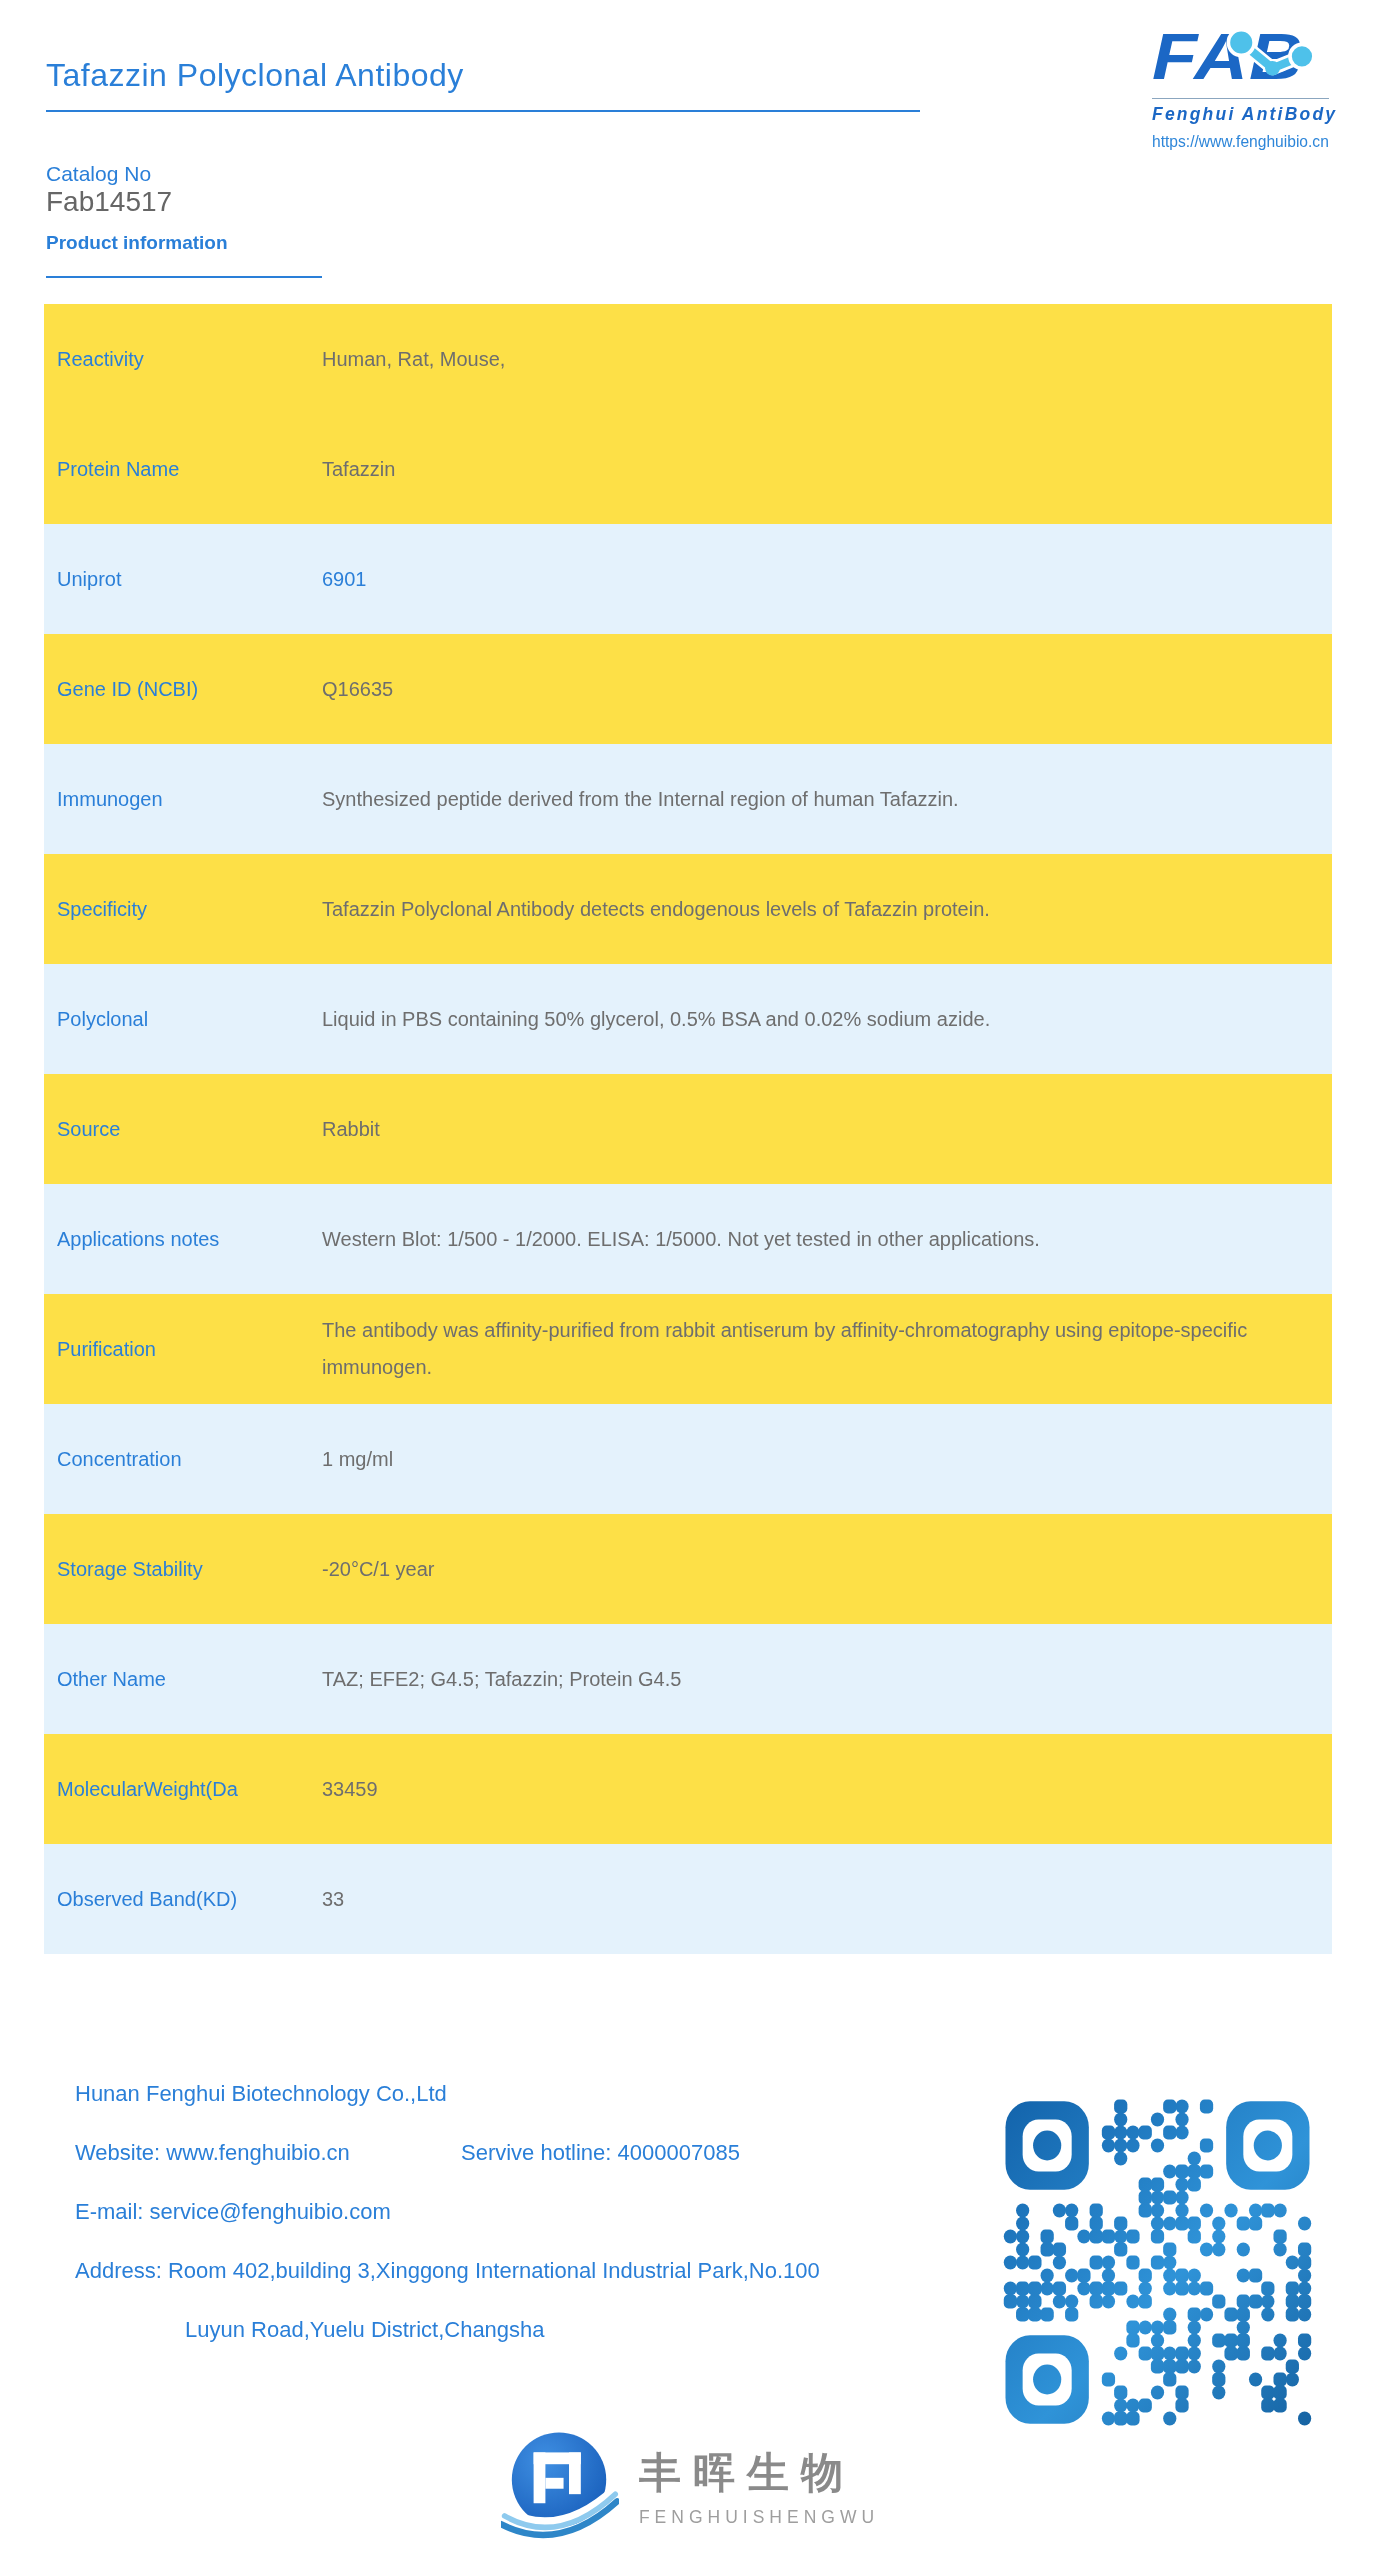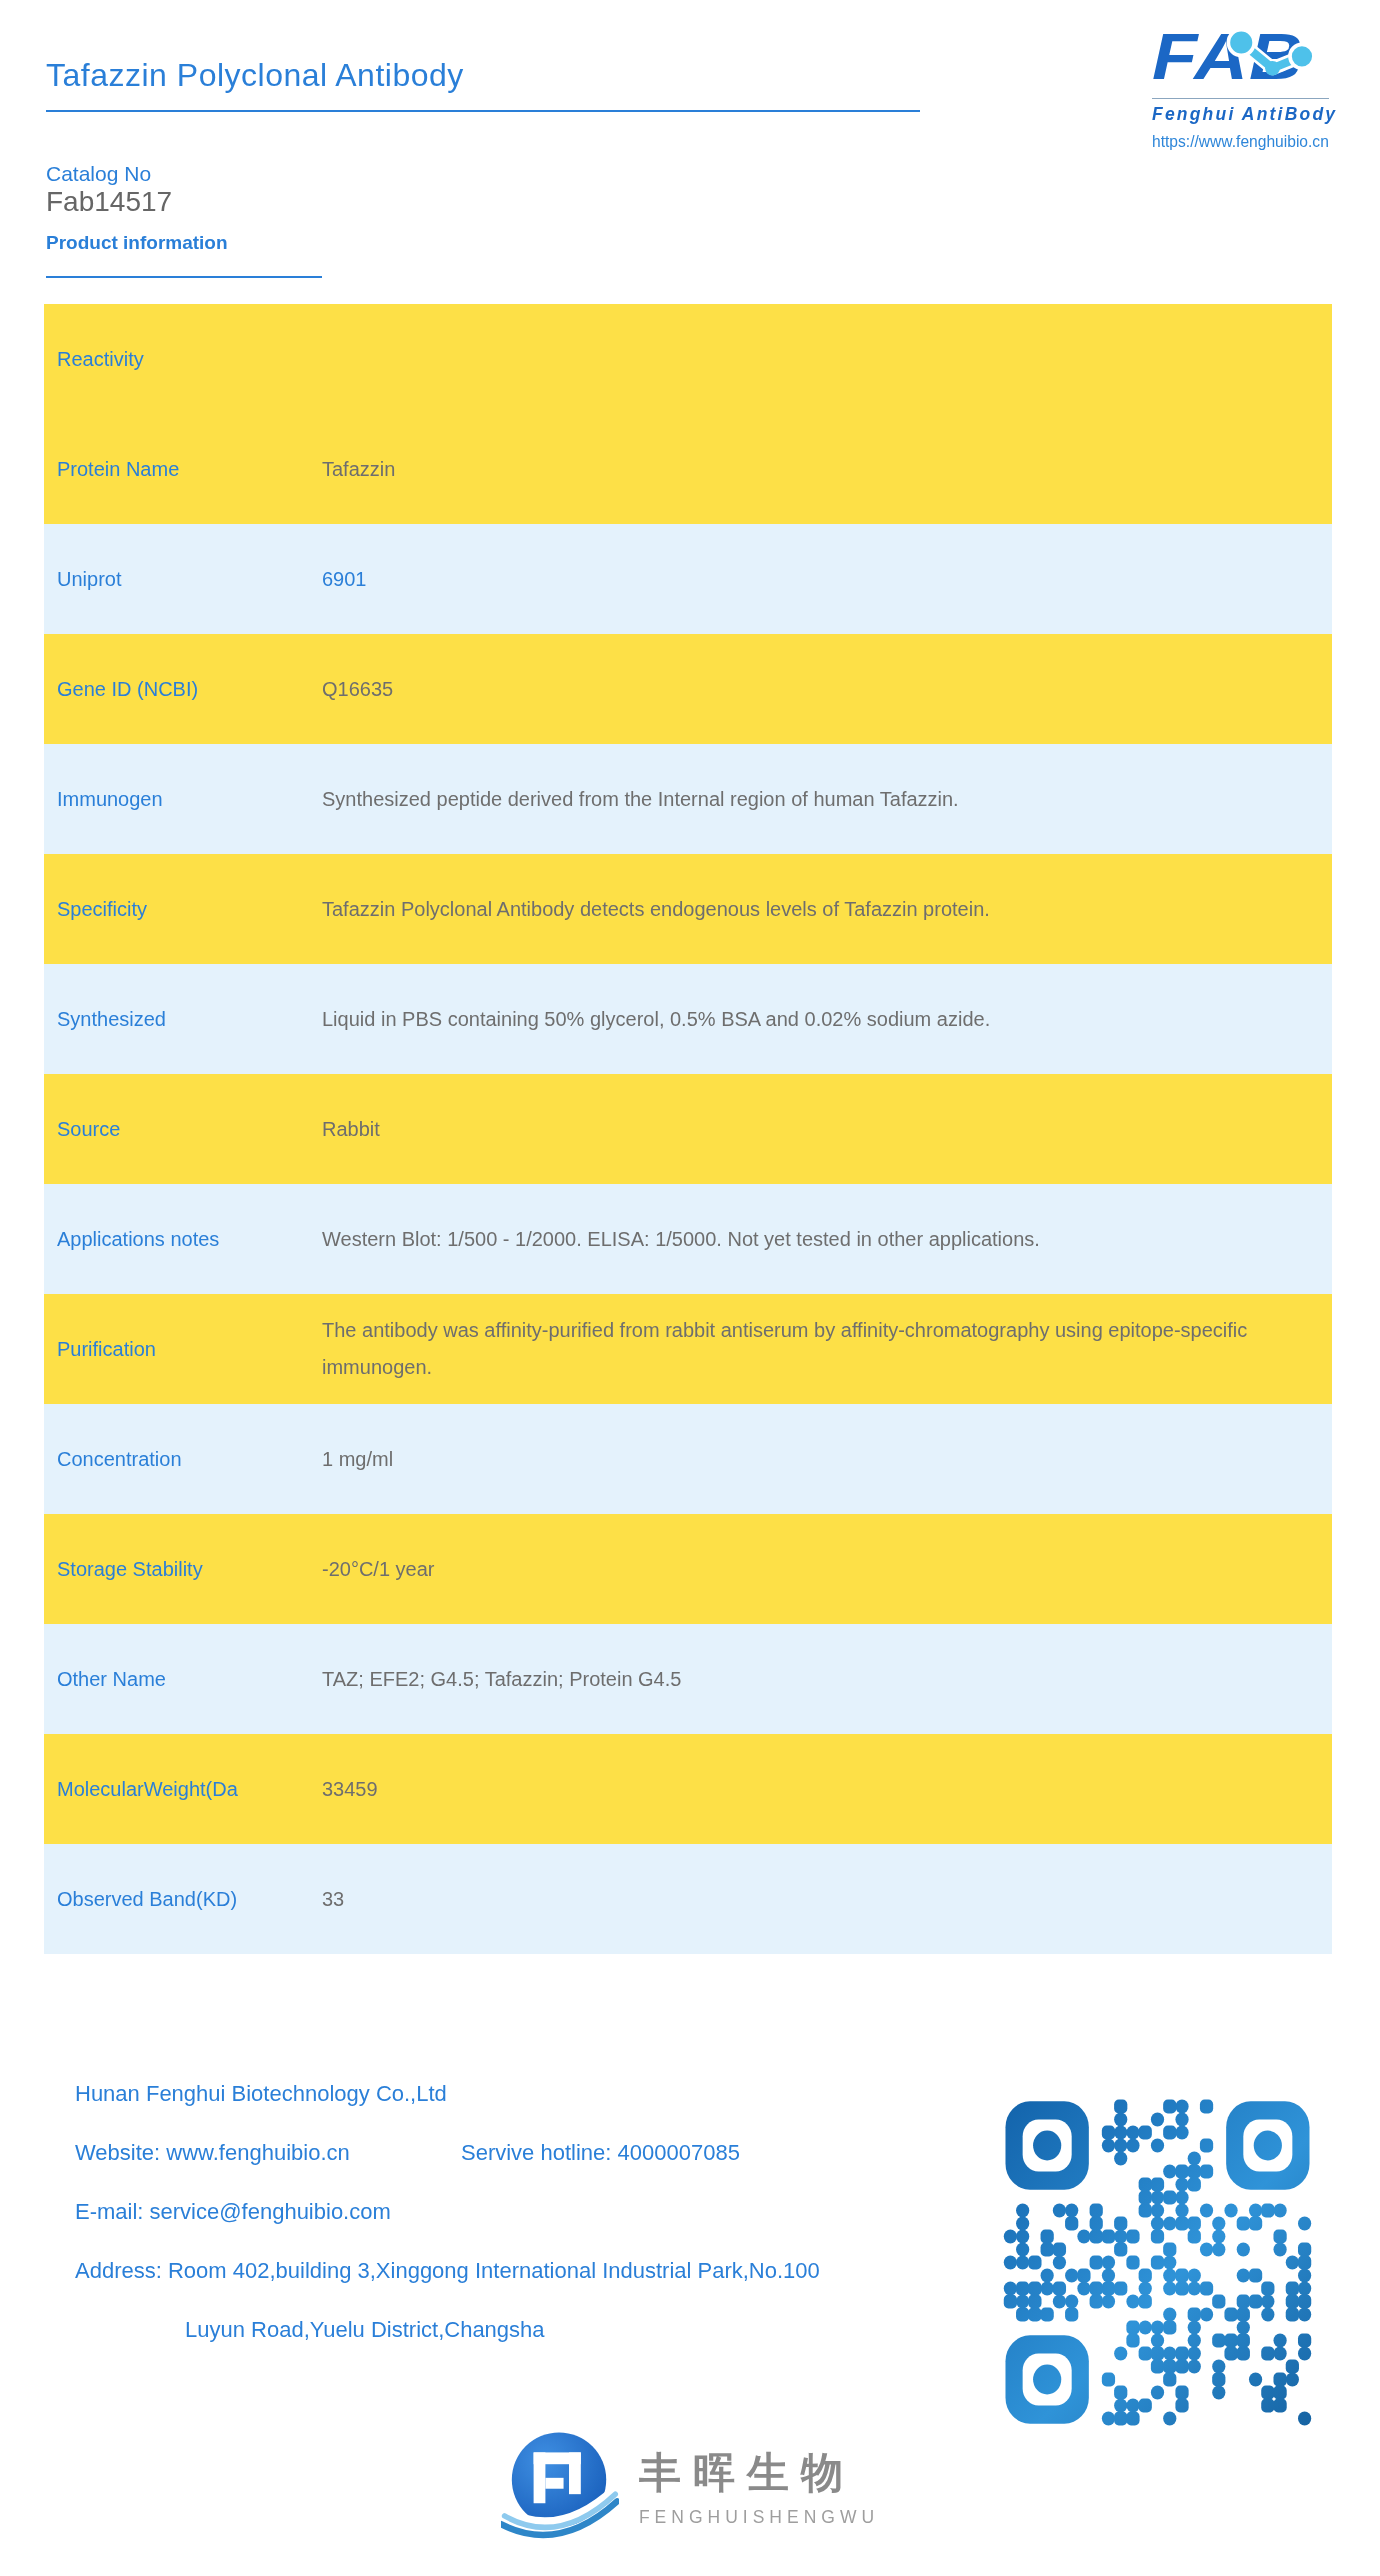--- a/index.html
+++ b/index.html
@@ -76,20 +76,21 @@
     <div class="catalog-label">Catalog No</div>
     <div class="catalog-value">Fab14517</div>
   </div>
 
   <h2 class="section-heading">Product information</h2>
   <div class="section-underline"></div>
 
   <div class="info-table" id="info-table">
       <div class="trow">
         <div class="tlabel">Reactivity</div>
+        <div class="tvalue">Human, Rat, Mouse,</div>
       </div>
       <div class="trow">
         <div class="tlabel">Protein Name</div>
         <div class="tvalue">Tafazzin</div>
       </div>
       <div class="trow striped">
         <div class="tlabel">Uniprot</div>
         <div class="tvalue link">6901</div>
       </div>
       <div class="trow">
@@ -98,21 +99,21 @@
       </div>
       <div class="trow striped">
         <div class="tlabel">Immunogen</div>
         <div class="tvalue">Synthesized peptide derived from the Internal region of human Tafazzin.</div>
       </div>
       <div class="trow">
         <div class="tlabel">Specificity</div>
         <div class="tvalue">Tafazzin Polyclonal Antibody detects endogenous levels of Tafazzin protein.</div>
       </div>
       <div class="trow striped">
-        <div class="tlabel">Synthesized</div>
+        <div class="tlabel">Polyclonal</div>
         <div class="tvalue">Liquid in PBS containing 50% glycerol, 0.5% BSA and 0.02% sodium azide.</div>
       </div>
       <div class="trow">
         <div class="tlabel">Source</div>
         <div class="tvalue">Rabbit</div>
       </div>
       <div class="trow striped">
         <div class="tlabel">Applications notes</div>
         <div class="tvalue">Western Blot: 1/500 - 1/2000. ELISA: 1/5000. Not yet tested in other applications.</div>
       </div>

